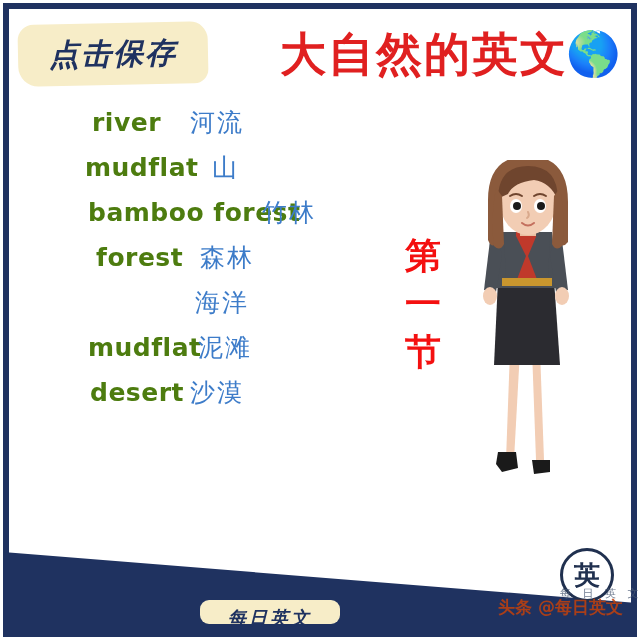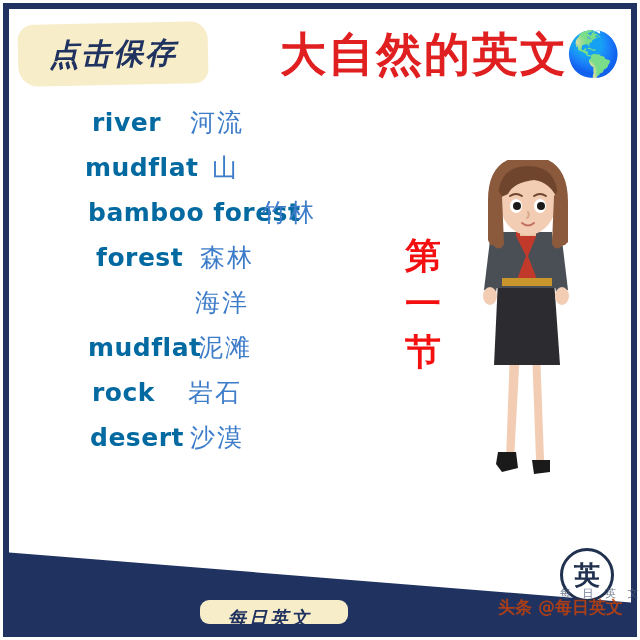--- a/index.html
+++ b/index.html
@@ -103,21 +103,21 @@
   }
   .word-row {
     position: relative;
     height: 45px;
     display: flex;
     align-items: center;
     white-space: nowrap;
   }
   .word-en {
     position: absolute;
-    color: #0369a1;
+    color: #4d7c0f;
     font-size: 25px;
     font-weight: bold;
     font-family: "DejaVu Sans", sans-serif;
     letter-spacing: 0.5px;
   }
   .word-cn {
     position: absolute;
     color: #3d7cc9;
     font-size: 25px;
     font-family: Liberation Mono, monospace;
@@ -150,21 +150,20 @@
 
   
   .daily-badge {
     position: absolute;
     left: 200px;
     top: 600px;
     width: 140px;
     height: 24px;
     background: #f7edc8;
     border-radius: 9px;
-    padding-left: 8px;
   }
   .daily-badge-text {
     position: absolute;
     left: 0;
     top: 0;
     width: 140px;
     height: 36px;
     display: flex;
     align-items: center;
     justify-content: center;
@@ -265,24 +264,20 @@
     <div class="word-row">
       <span class="word-cn" style="left:195px">海洋</span>
     </div>
 
     <div class="word-row">
       <span class="word-en" style="left:88px">mudflat</span>
       <span class="word-cn" style="left:198px">泥滩</span>
     </div>
 
 
-    <div class="word-row">
-      <span class="word-en" style="left:92px">rock</span>
-      <span class="word-cn" style="left:188px">岩石</span>
-    </div>
 
     <div class="word-row">
       <span class="word-en" style="left:90px">desert</span>
       <span class="word-cn" style="left:190px">沙漠</span>
     </div>
 
   </div>
 
   <div class="chapter-label">
     <span>第</span>

